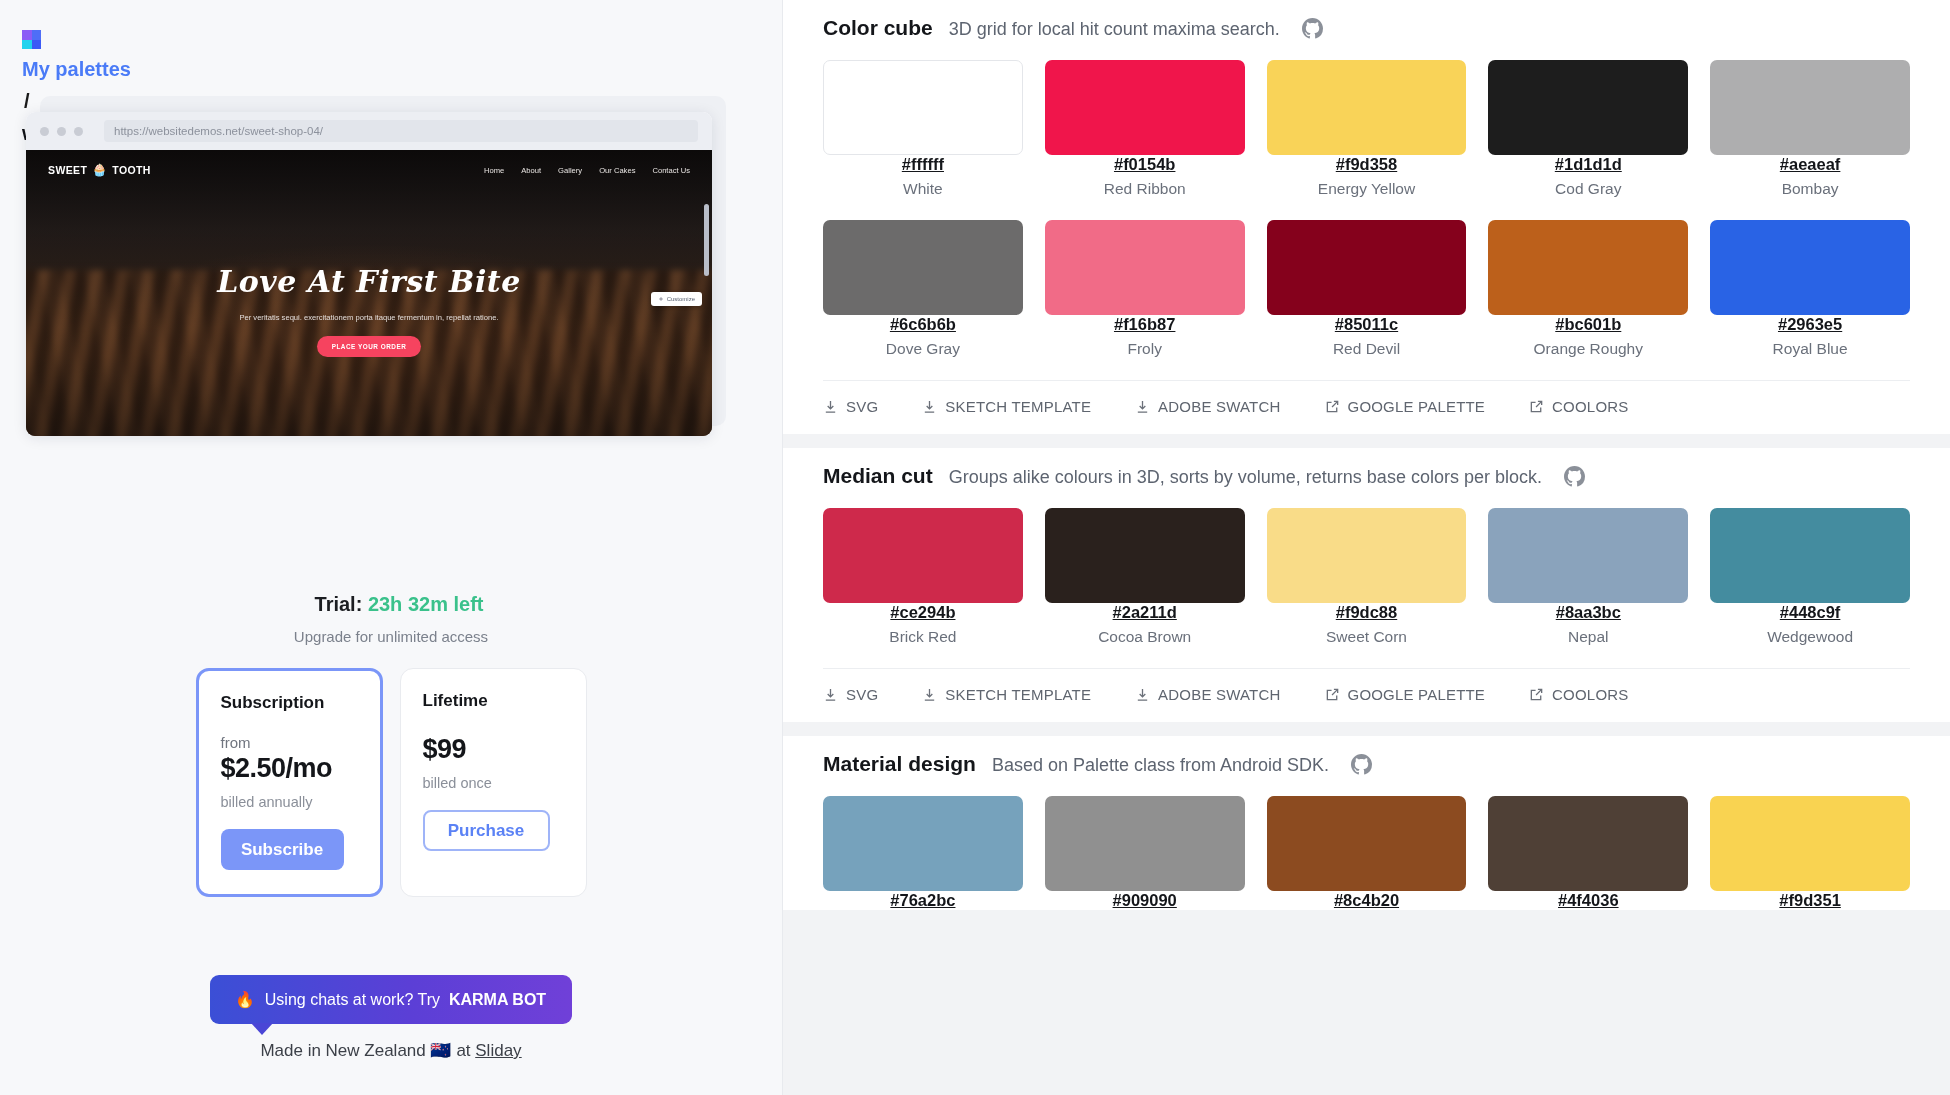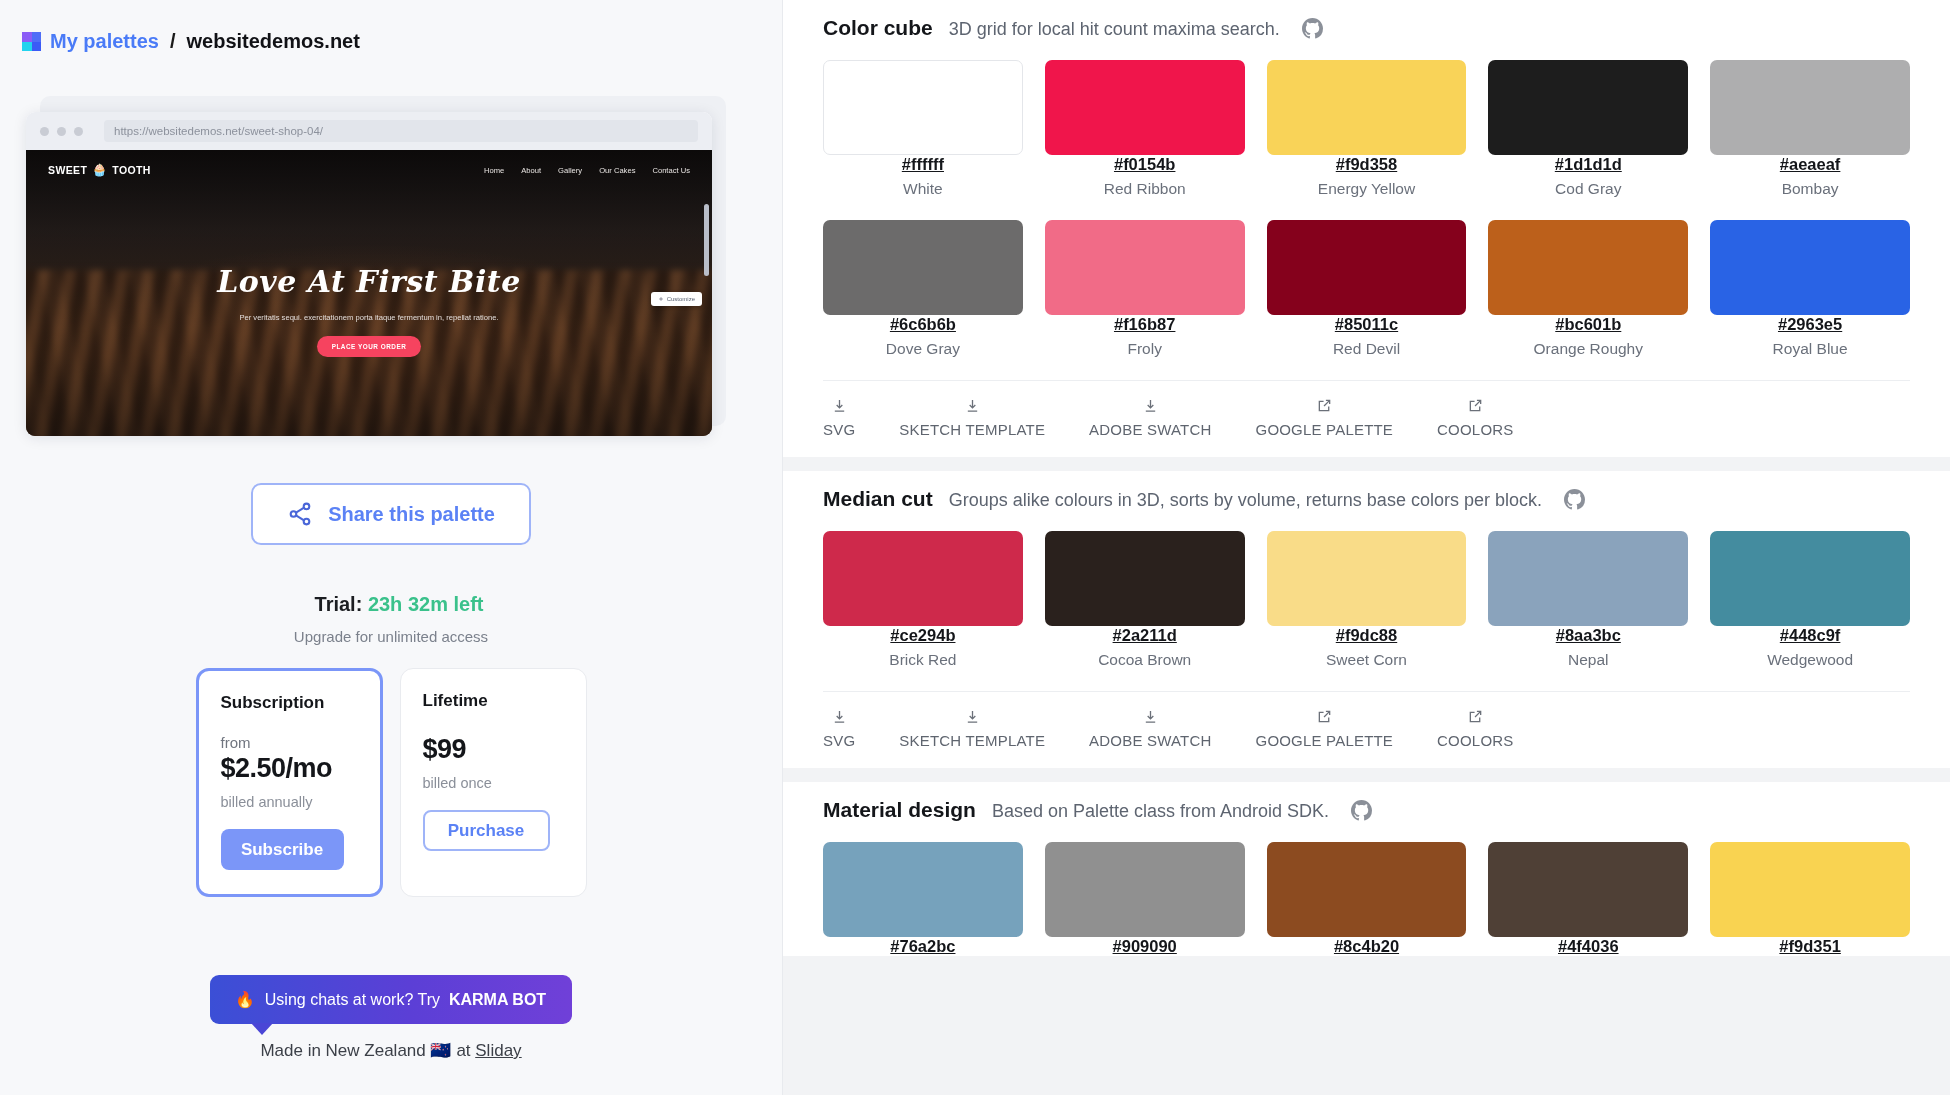--- a/index.html
+++ b/index.html
@@ -14,23 +14,23 @@
   
   .left {
     width: 783px; height: 1095px;
     background: #f7f8fa;
     position: relative;
     overflow: hidden;
     flex: 0 0 783px;
     border-right: 1px solid #e8eaee;
   }
   .breadcrumb {
-    display: flex; align-items: center; gap: 9px;
+    display: flex; gap: 9px;
     padding: 30px 0 0 22px;
-    font-size: 20px; font-weight: bold;
+    font-size: 20px; font-weight: bold; flex-direction: column;
   }
   .logo-grid {
     width: 19px; height: 19px;
     display: grid; grid-template-columns: 1fr 1fr; grid-template-rows: 1fr 1fr;
     overflow: hidden; flex: 0 0 19px;
   }
   .logo-grid i { display: block; }
   .lg1 { background: #8b5cf6; }
   .lg2 { background: #4f6ef7; }
   .lg3 { background: #22d3ee; }
@@ -186,21 +186,21 @@
   .sec-title { font-size:21px; font-weight:bold; color:#14161a; }
   .sec-desc { font-size:18px; color:#5d6470; }
   .gh { display:inline-flex; align-items:center; margin-left:6px; position:relative; top:4px; cursor:pointer; }
   .swatches { display:grid; grid-template-columns: repeat(5, 1fr); gap: 22px; margin-top: 20px; }
   .sw-cell { }
   .sw-box { height:95px; border-radius:7px; }
   .sw-box.bordered { border:1px solid #e4e6ea; }
   .sw-hex { text-align:center; font-size:16.5px; font-weight:bold; color:#14161a; margin-top:0;text-decoration:underline; }
   .sw-name { text-align:center; font-size:15.5px; color:#6a707b; margin-top:6px; }
   .exports { display:flex; gap:44px; align-items:center; border-top:1px solid #eceef1; margin-top:22px; padding: 17px 0 19px 0; }
-  .export { display:flex; align-items:center; gap:8px; font-size:15px; color:#5f656f; letter-spacing:.2px; cursor:pointer;flex-direction:column; }
+  .export { display:flex; align-items:center; gap:8px; font-size:15px; color:#5f656f; letter-spacing:.2px; cursor:pointer; }
   svg { display:block; }
 </style>
 </head>
 <body>
 
 <div class="page">
 
   <div class="left">
 
     <div class="breadcrumb">
@@ -248,32 +248,20 @@
             <svg width="6" height="6" viewBox="0 0 16 16">
               <circle cx="8" cy="8" r="3" fill="none" stroke="#667" stroke-width="2"></circle>
             </svg>
             <span>Customize</span>
           </div>
           <div class="scrollbar-v"></div>
         </div>
       </div>
     </div>
 
-    <div class="share-wrap">
-      <button class="share-btn">
-        <svg width="26" height="26" viewBox="0 0 24 24">
-          <circle cx="18" cy="5" r="2.6" fill="none" stroke="#4a66d8" stroke-width="1.9"></circle>
-          <circle cx="6" cy="12" r="2.6" fill="none" stroke="#4a66d8" stroke-width="1.9"></circle>
-          <circle cx="18" cy="19" r="2.6" fill="none" stroke="#4a66d8" stroke-width="1.9"></circle>
-          <line x1="8.3" y1="10.8" x2="15.7" y2="6.2" stroke="#4a66d8" stroke-width="1.9"></line>
-          <line x1="8.3" y1="13.2" x2="15.7" y2="17.8" stroke="#4a66d8" stroke-width="1.9"></line>
-        </svg>
-        <span class="share-label">Share this palette</span>
-      </button>
-    </div>
 
     <div class="trial">
       <div class="trial-line">
         <span>Trial:</span>
         <span class="trial-time">23h 32m left</span>
       </div>
       <div class="trial-sub">Upgrade for unlimited access</div>
     </div>
 
     <div class="pricing">

